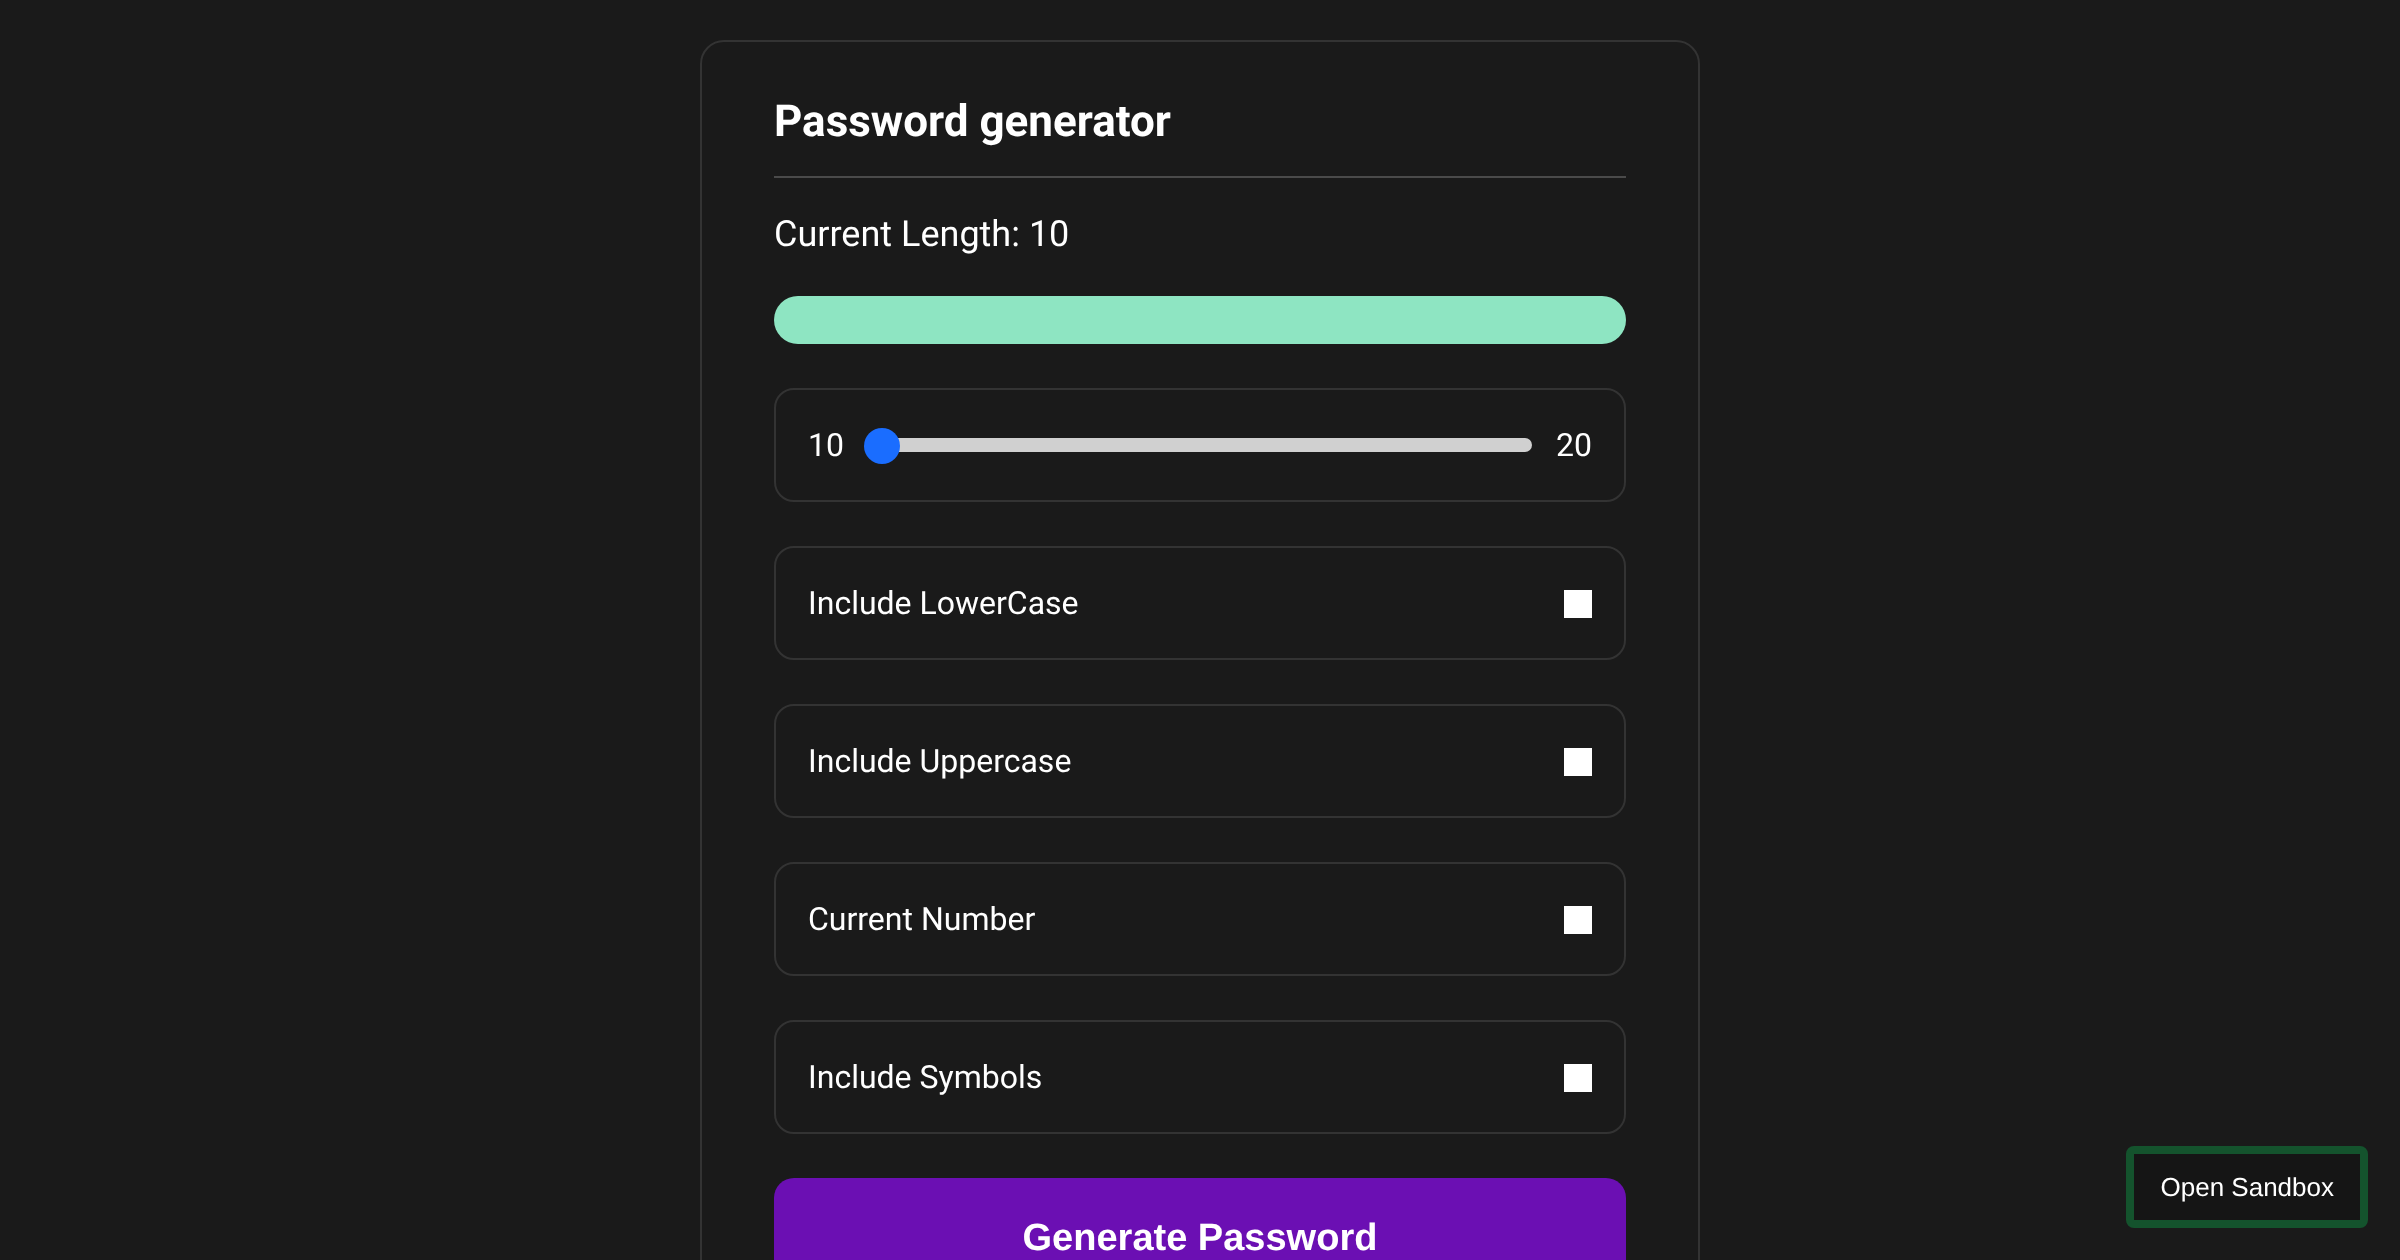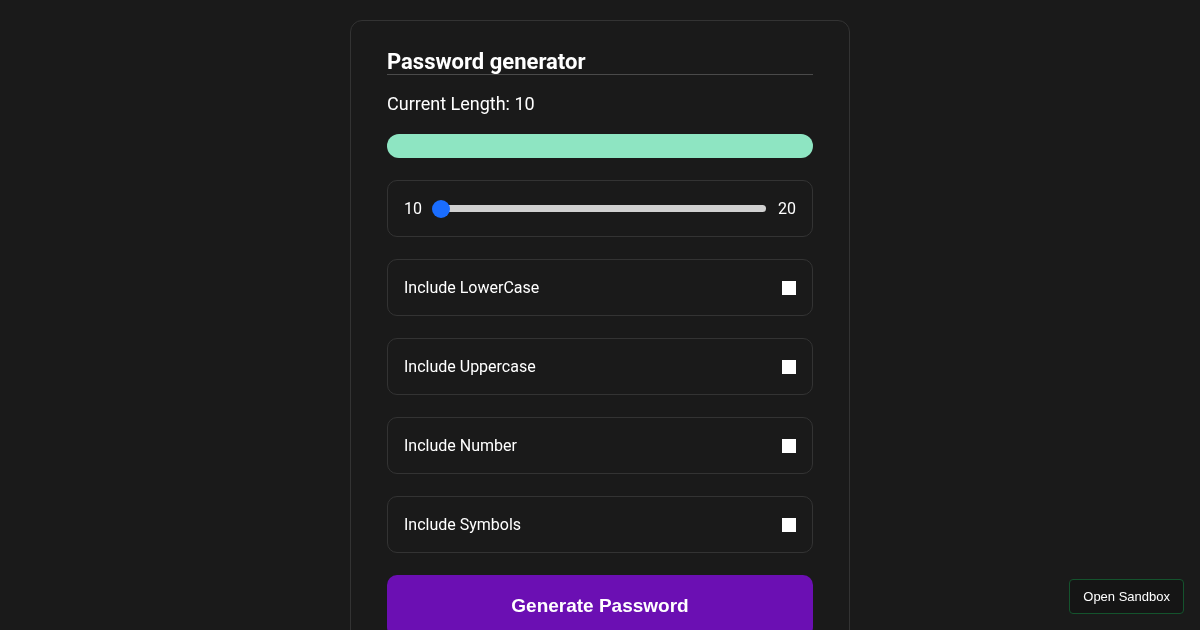--- a/index.html
+++ b/index.html
@@ -25,20 +25,21 @@
       background-color: #1a1a1a;
       border: 1px solid #333;
       border-radius: 12px;
       padding: 28px 36px 32px 36px;
     }
     
     .title {
       color: #ffffff;
       font-size: 22px;
       font-weight: 700;
+      padding-bottom: 14px;
       border-bottom: 1px solid #4a4a4a;
       margin-bottom: 18px;
     }
     
     .length-label {
       color: #ffffff;
       font-size: 18px;
       font-weight: 400;
       margin-bottom: 20px;
     }
@@ -125,21 +126,21 @@
     }
     
     .open-sandbox {
       position: absolute;
       bottom: 16px;
       right: 16px;
       background-color: #151515;
       color: #ffffff;
       font-size: 13px;
       padding: 9px 13px;
-      border: 1px solid #14532d;
+      border: 4px solid #14532d;
       border-radius: 4px;
       cursor: pointer;
     }
   </style>
 </head>
 <body>
 
 <div class="card">
   <h1 class="title">Password generator</h1>
   
@@ -161,21 +162,21 @@
     <span class="option-label">Include LowerCase</span>
     <input type="checkbox" class="checkbox" style="">
   </div>
   
   <div class="option-row">
     <span class="option-label">Include Uppercase</span>
     <input type="checkbox" class="checkbox" style="">
   </div>
   
   <div class="option-row">
-    <span class="option-label">Include Number</span>
+    <span class="option-label">Current Number</span>
     <input type="checkbox" class="checkbox" style="">
   </div>
   
   <div class="option-row">
     <span class="option-label">Include Symbols</span>
     <input type="checkbox" class="checkbox" style="">
   </div>
   
   <button class="generate-button">Generate Password</button>
 </div>

